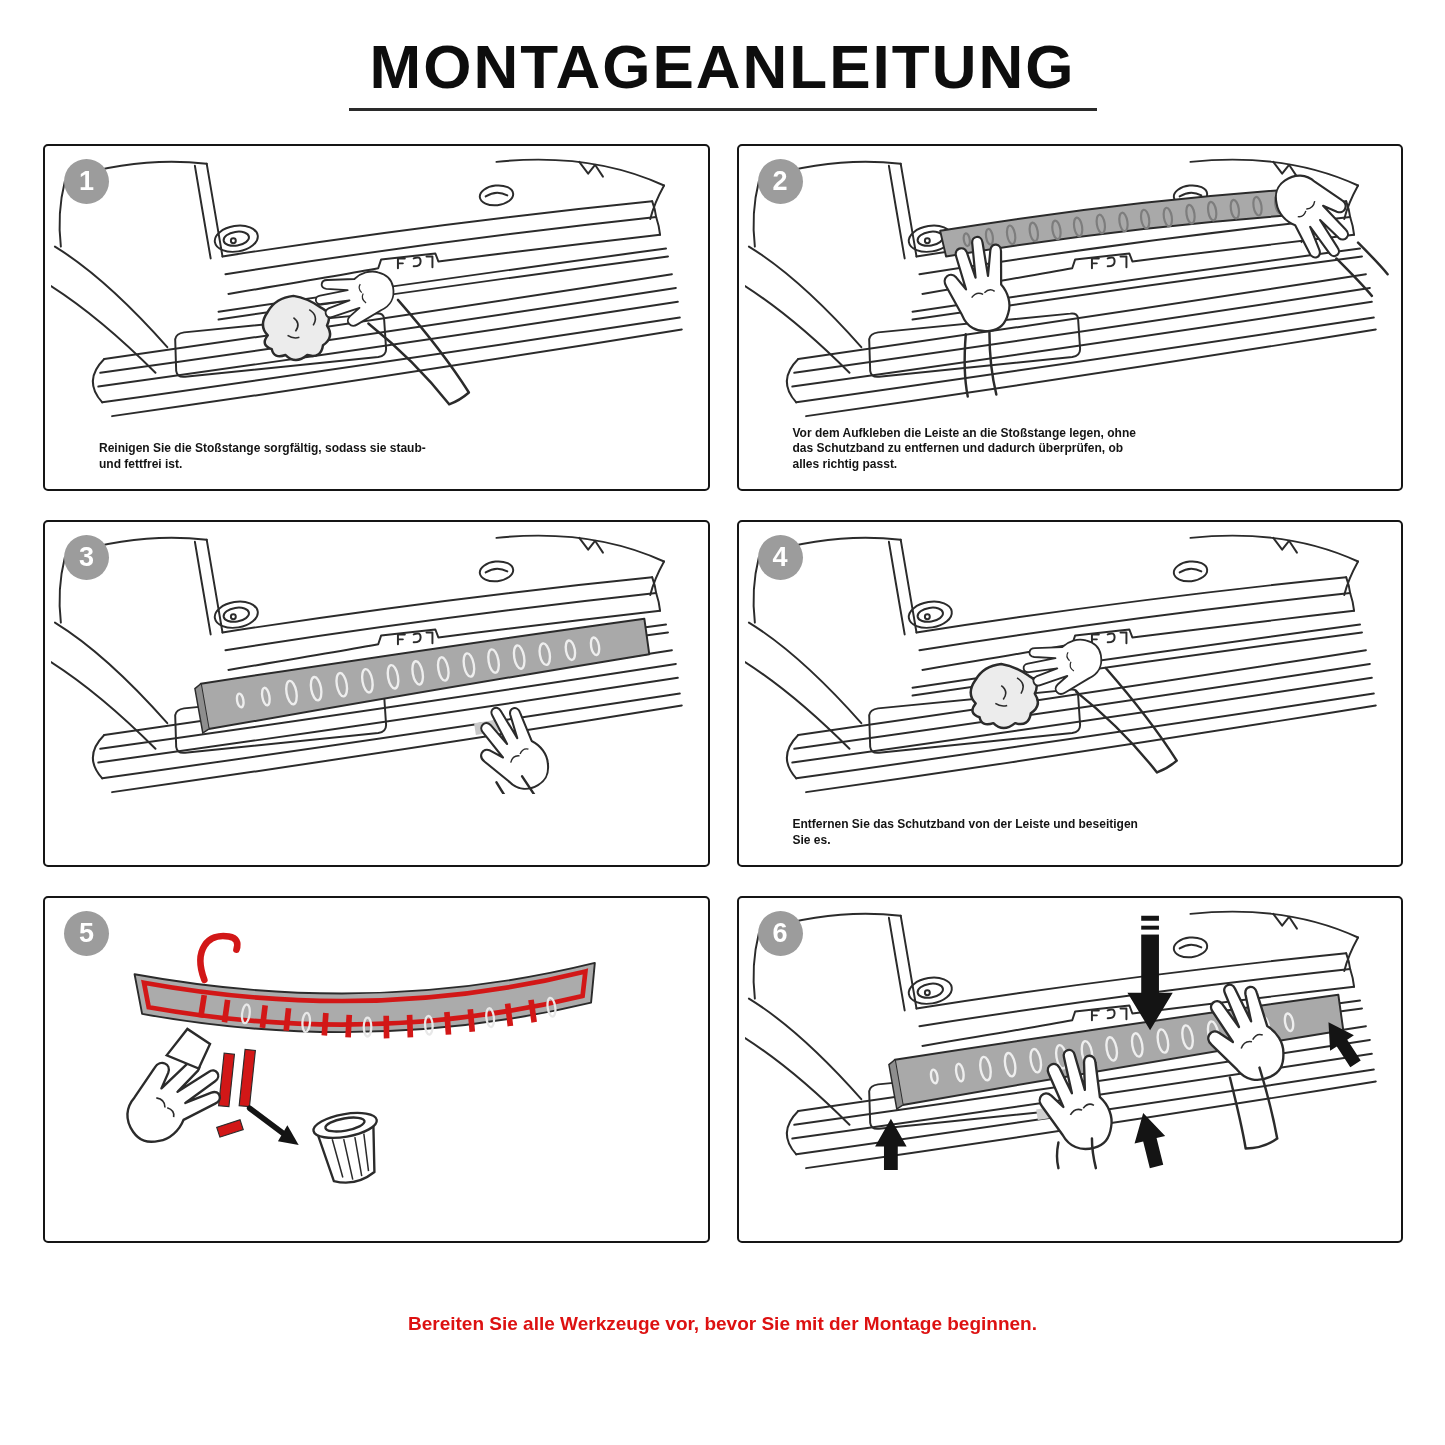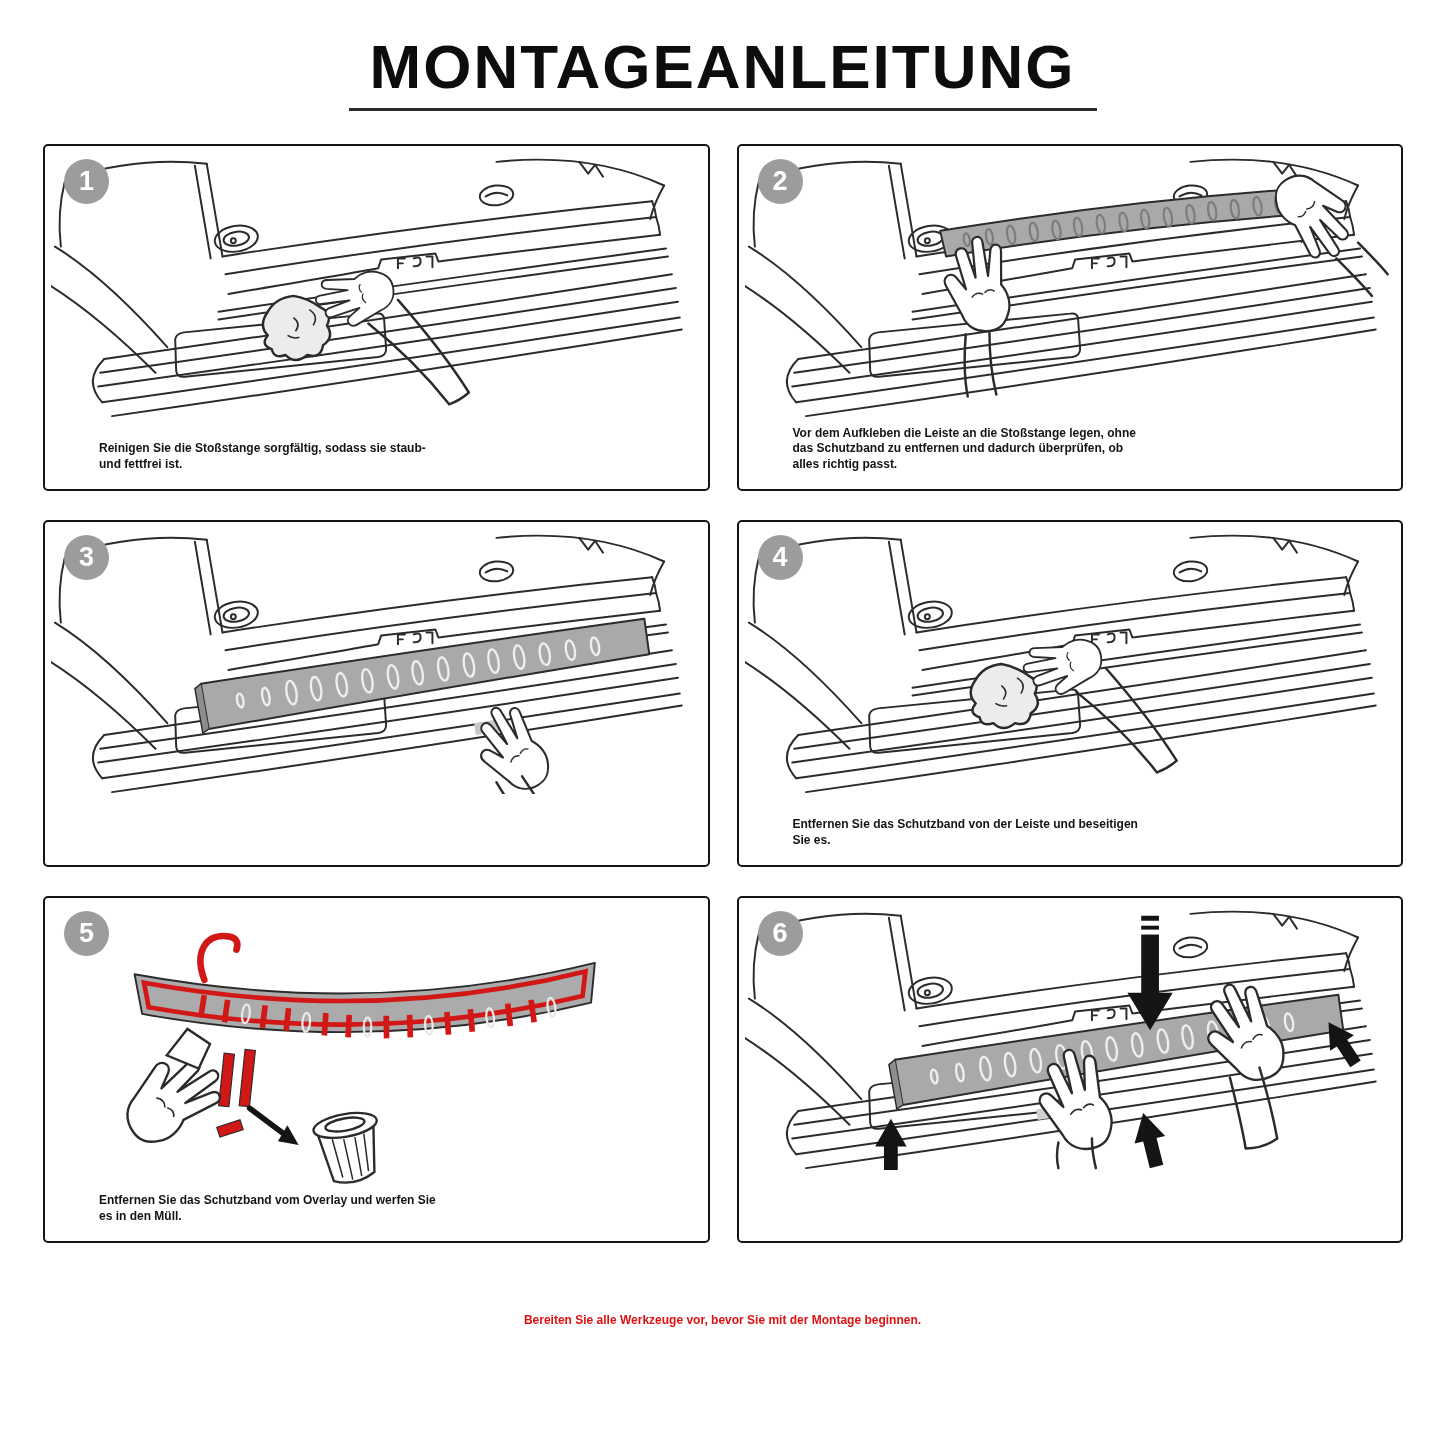--- a/index.html
+++ b/index.html
@@ -25,21 +25,21 @@
     background:#9c9c9c;color:#ffffff;font-size:27px;font-weight:bold;
     display:flex;align-items:center;justify-content:center;z-index:3;
   }
   .illu{ position:absolute;top:6px;left:6px;right:6px;z-index:1; }
   .illu svg{ display:block;width:100%;height:auto; }
   .panel-5 .illu{ top:14px;left:16px;right:24px; }
   .caption{
     position:absolute;left:38px;right:22px;bottom:0;margin:16px;z-index:2;
     font-size:12px;font-weight:bold;line-height:1.32;color:#141414;white-space:pre-line;
   }
-  footer{ margin-top:70px;text-align:center;color:#dd1111;font-weight:bold;font-size:12px; }
+  footer{ margin-top:70px;text-align:center;color:#dd1111;font-weight:bold;font-size:19px; }
   footer p{ margin:0; white-space:pre-line; }
   footer .f1{ margin-bottom:15px; }
   .hidden-defs{ position:absolute;width:0;height:0;overflow:hidden; }
 </style>
 </head>
 <body>
 
 <svg class="hidden-defs" aria-hidden="true">
   <defs>
 
@@ -255,22 +255,20 @@
             <polygon points="252,247 230,243 240,226" fill="#141414"></polygon>
           </g>
           <g transform="translate(268,222) rotate(-10)" fill="#ffffff" stroke="#2b2b2b" stroke-width="2.5">
             <path d="M 2 16 L 10 66 Q 32 76 54 64 L 62 12"></path>
             <path d="M 16 22 L 20 64 M 28 24 L 30 68 M 40 24 L 40 66 M 50 22 L 48 62" stroke-width="1.6"></path>
             <ellipse cx="32" cy="10" rx="34" ry="12"></ellipse>
             <ellipse cx="32" cy="9" rx="21" ry="6.5"></ellipse>
           </g>
         </svg>
       </div>
-      <p class="caption">Entfernen Sie das Schutzband vom Overlay und werfen Sie
-es in den Müll.</p>
     </section>
 
     <section class="panel">
       <div class="badge">6</div>
       <div class="illu">
         <svg viewBox="0 0 660 270">
           <use href="#car-base-shape"></use>
           <use href="#strip-shape"></use>
           <rect x="296" y="206" width="30" height="11" fill="#cfcfcf" transform="rotate(-9 311 211)"></rect>
           <g>

